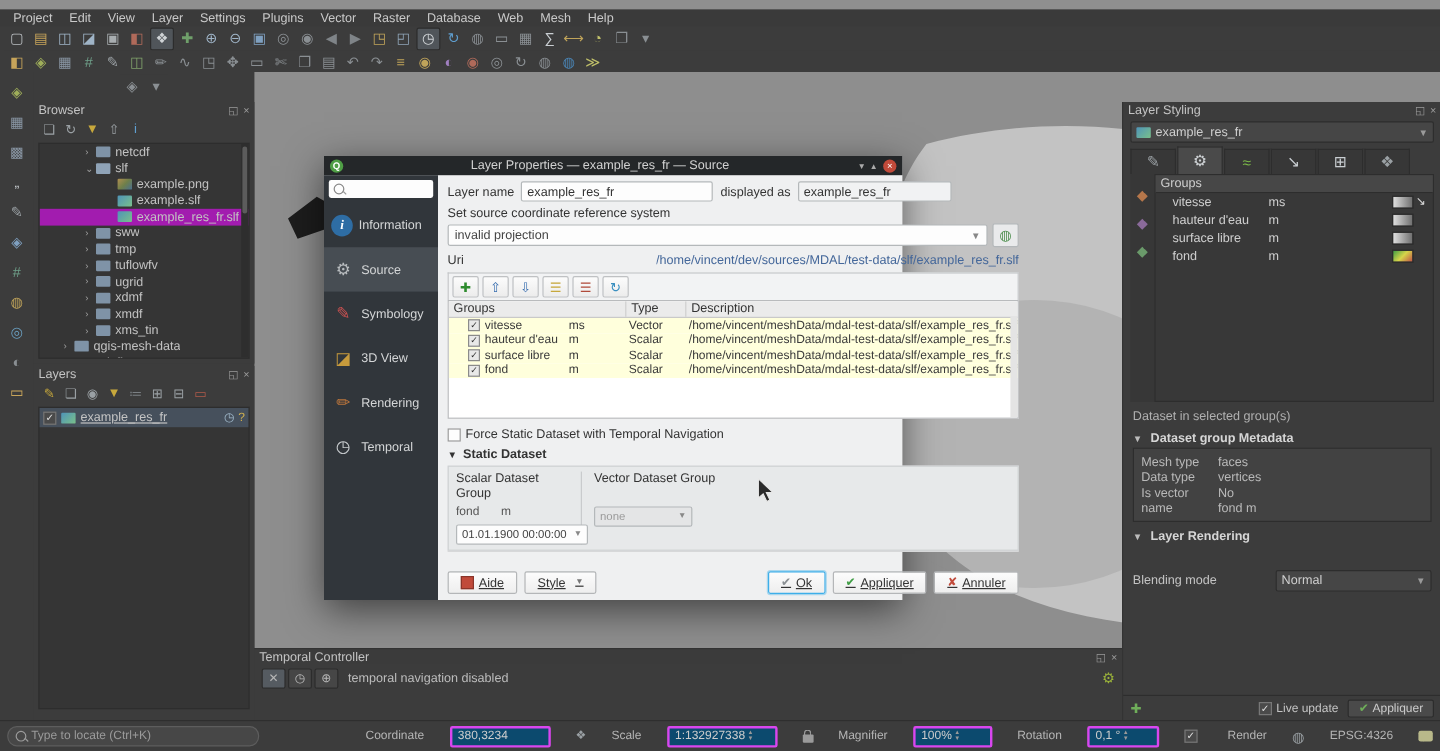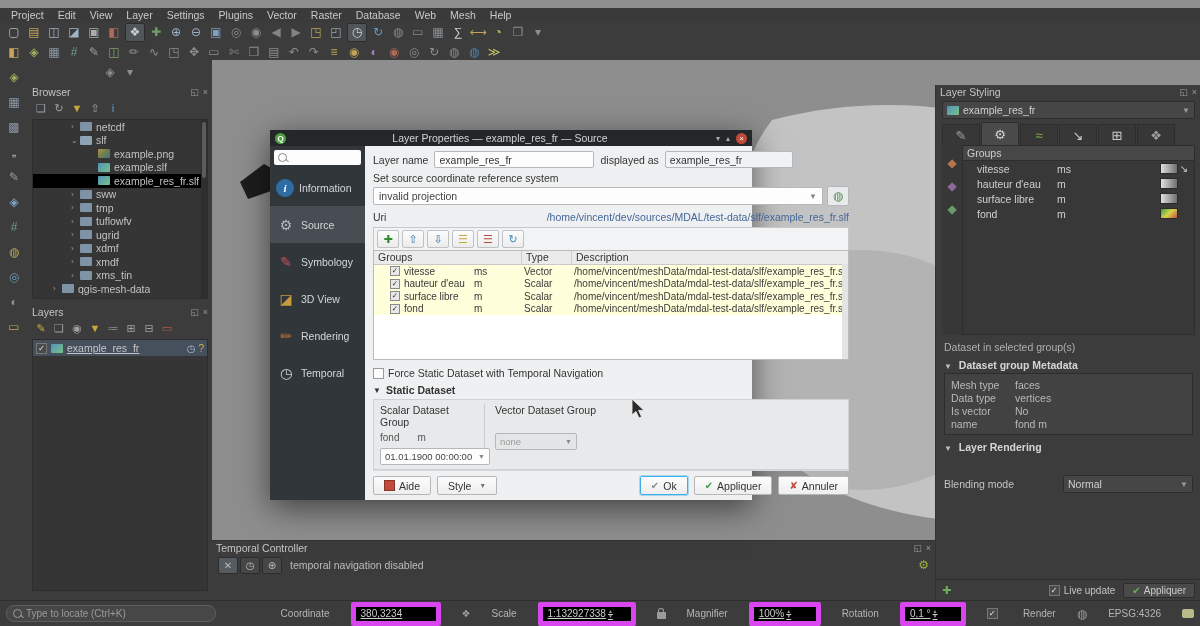--- a/index.html
+++ b/index.html
@@ -26,21 +26,21 @@
   .panel-h{display:flex;align-items:center;height:14px;padding:0 4px;font-size:10.5px;color:#c4c4c4;}
   .panel-h .sp{flex:1;}
   .winbtn{font-size:9px;color:#9a9a9a;margin-left:4px;}
   .ptools{display:flex;align-items:center;height:18px;padding:0 4px;}
   .ptools .tbi{width:16px;height:15px;font-size:11px;}
   .browser-panel{left:28px;top:85px;width:184px;height:218px;}
   .layers-panel{left:28px;top:305px;width:184px;height:295px;}
   .tree{position:relative;margin:2px 4px;background:#353535;border:1px solid #2d2d2d;
         height:178px;overflow:hidden;font-size:10.5px;}
   .tree-row{display:flex;align-items:center;height:13.5px;white-space:nowrap;color:#c2c2c2;}
-  .tree-row.selected{background:#000000;}
+  .tree-row.selected{background:#a21caf;}
   .tw{width:9px;color:#9a9a9a;font-size:8px;flex:none;}
   .ticon{width:12px;height:9px;margin-right:4px;flex:none;border-radius:1px;}
   .i-folder,.i-folder-open{background:#7f93a7;}
   .i-folder-open{background:#8fa3b7;}
   .i-mesh{background:linear-gradient(135deg,#4f94b8,#79c08a);}
   .i-raster{background:linear-gradient(135deg,#b08e4f,#6f7f4a,#4a6f8f);}
   .tlabel{overflow:hidden;text-overflow:ellipsis;}
   .tree-sb{position:absolute;right:0;top:0;width:6px;height:100%;background:#2e2e2e;}
   .tree-sb::before{content:"";position:absolute;right:1px;top:2px;width:4px;height:56px;background:#5c5c5c;border-radius:2px;}
   .layers-body{margin:2px 4px;background:#353535;border:1px solid #2d2d2d;height:250px;font-size:10.5px;}
@@ -95,22 +95,22 @@
   .btn-dk{display:inline-flex;align-items:center;background:#4a4a4a;border:1px solid #2c2c2c;
           border-radius:2px;color:#cccccc;font-size:10px;padding:1px 8px;}
   
   .statusbar{position:absolute;left:0;top:600px;width:1200px;height:26px;background:#3c3c3c;
              border-top:1px solid #2e2e2e;display:flex;align-items:center;padding:0 6px;box-sizing:border-box;}
   .locator{width:196px;height:15px;background:#474747;border:1px solid #5d5d5d;border-radius:8px;
            display:flex;align-items:center;padding:0 6px;color:#9b9b9b;font-size:10px;}
   .mag{display:inline-block;width:7px;height:7px;border:1.3px solid #9b9b9b;border-radius:50%;position:relative;margin-right:4px;flex:none;}
   .mag::after{content:"";position:absolute;left:6px;top:6px;width:4px;height:1.3px;background:#9b9b9b;transform:rotate(45deg);}
   .sb-right{margin-left:auto;display:flex;align-items:center;gap:21px;font-size:10px;color:#b5b5b5;}
-  .sb-field{height:14px;background:#000000;border:5px solid #d946ef;border-radius:2px;color:#cdcdcd;
-            display:inline-flex;align-items:center;padding:0 5px;font-size:10px;text-decoration:underline;}
+  .sb-field{height:14px;background:#0c4a6e;border:2px solid #d946ef;border-radius:2px;color:#cdcdcd;
+            display:inline-flex;align-items:center;padding:0 5px;font-size:10px;}
   .spin{display:inline-flex;flex-direction:column;color:#9a9a9a;font-size:5px;line-height:5px;margin-left:2px;}
   .lock{display:inline-block;width:9px;height:7px;background:#9a9a9a;border-radius:1px;position:relative;margin-top:4px;}
   .lock::before{content:"";position:absolute;left:1.5px;top:-4px;width:4px;height:4px;border:1.5px solid #9a9a9a;border-bottom:none;border-radius:3px 3px 0 0;}
   .bubble{display:inline-block;width:12px;height:9px;background:#b9b98a;border-radius:2px;position:relative;}
   .bubble::after{content:"";position:absolute;left:2px;bottom:-3px;border:3px solid transparent;border-top-color:#b9b98a;border-left-width:2px;border-right-width:2px;}
   
   .dialog{position:absolute;left:270px;top:130px;width:482px;height:370px;background:#eff0f1;
           box-shadow:0 8px 30px rgba(0,0,0,.55);font-size:10.5px;color:#333;}
   .dlg-title{height:16px;background:#242729;display:flex;align-items:center;padding:0 5px;color:#d2d2d2;}
   .dlg-qicon{width:11px;height:11px;border-radius:50%;background:#4f9e45;margin-right:4px;flex:none;
@@ -159,21 +159,21 @@
   .static-box{border:1px solid #cfd1d3;background:#e7e9ea;display:flex;height:62px;padding:4px 6px;box-sizing:content-box;}
   .sg-col{width:96px;padding-right:8px;border-right:1px solid #c9cbcd;}
   .vg-col{padding-left:10px;}
   .sg-title{font-size:10.5px;color:#333;margin-bottom:4px;}
   .sg-sub{display:flex;font-size:10px;color:#555;margin-bottom:5px;}
   .sg-sub span:last-child{margin-left:18px;}
   .mini-combo{height:15px;border:1px solid #b4b8ba;background:#fdfdfd;border-radius:2px;
               display:flex;align-items:center;padding:0 4px;font-size:9.5px;color:#444;width:100px;}
   .mini-combo.dis{background:#e4e5e6;color:#9a9a9a;width:72px;}
   .mini-combo .car{margin-left:auto;font-size:7px;color:#888;}
-  .dlg-btnrow{margin-top:auto;display:flex;align-items:center;border-top:1px solid #d7d8d9;padding-top:5px;}
+  .dlg-btnrow{margin-top:auto;display:flex;align-items:center;border-top:1px solid #d7d8d9;padding-top:16px;text-decoration:underline;}
   .btn{height:17px;border:1px solid #b4b6b8;background:linear-gradient(#fcfcfc,#eeeeee);border-radius:2px;
        display:inline-flex;align-items:center;justify-content:center;padding:0 10px;font-size:10.5px;color:#333;margin-right:6px;}
   .btn .bic{margin-right:4px;font-size:10px;}
   .btn.focus{border:1px solid #3daee9;box-shadow:0 0 0 1px rgba(61,174,233,.4);}
   .aide-ic{display:inline-block;width:9px;height:9px;background:#c14a3a;border:1px solid #8a352a;margin-right:4px;}
   .sp{flex:1;}
   
   .cursor{position:absolute;left:630px;top:398px;z-index:50;}
 </style>
 </head>

